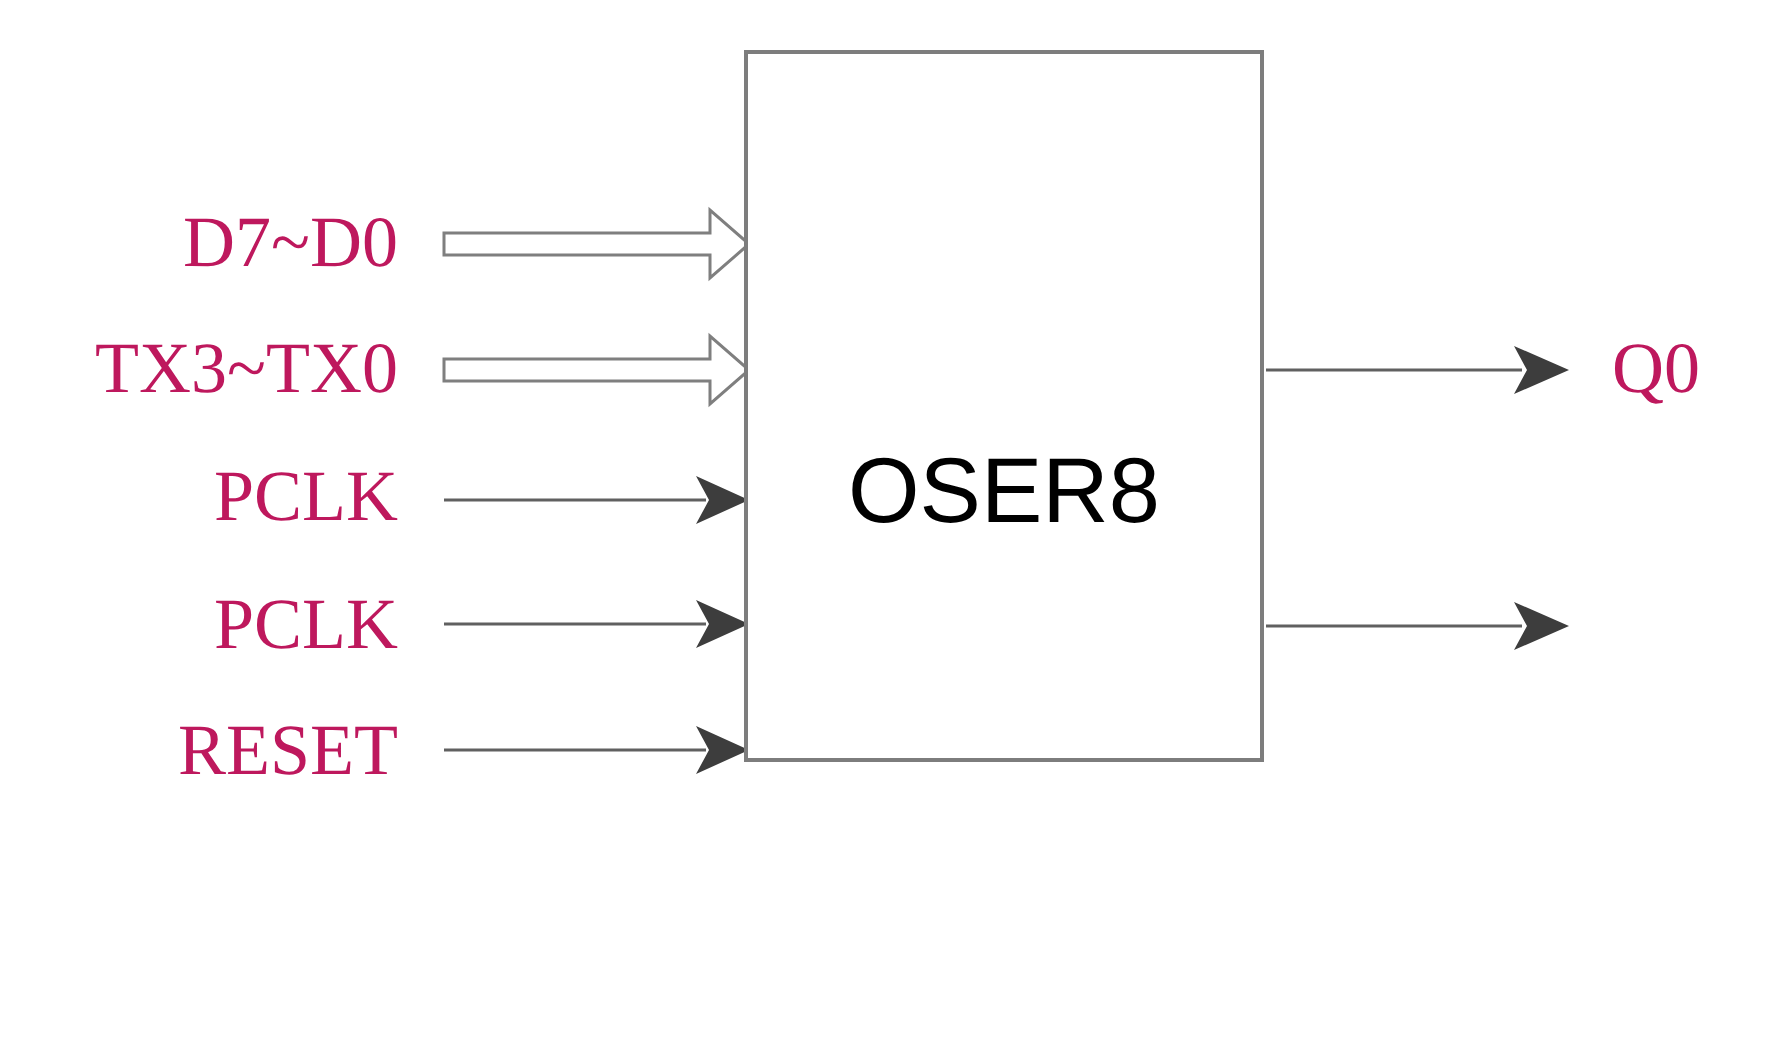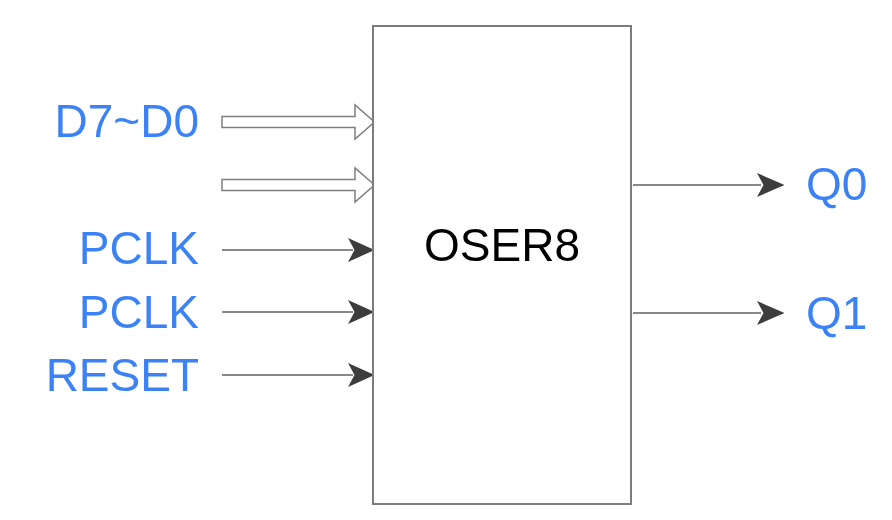--- a/index.html
+++ b/index.html
@@ -20,44 +20,45 @@
     left: 0;
     top: 0;
     width: 892px;
     height: 520px;
   }
   .block {
     position: absolute;
     left: 372px;
     top: 25px;
     width: 260px;
-    height: 480px;
+    height: 356px;
     box-sizing: border-box;
     border: 2px solid #7d7d7d;
     background: #ffffff;
   }
   .block-label {
     position: absolute;
     left: 0;
     right: 0;
     top: 218px;
     transform: translateY(-50%);
     text-align: center;
     font-size: 46px;
     line-height: 1;
     color: #000000;
     white-space: nowrap;
   }
   .pin-label {
     position: absolute;
-    font-size: 46px;
+    font-size: 36px;
     line-height: 1;
-    color: #3b82f6;
+    color: #be185d;
     white-space: nowrap;
     transform: translateY(-50%);
+    font-family: Liberation Serif, serif;
   }
   .pin-label.in {
     right: 693px;
     text-align: right;
   }
   .pin-label.out {
     left: 806px;
     text-align: right;
   }
 </style>
@@ -101,24 +102,24 @@
       <polygon points="757,301 784.5,313 757,325 763.5,313" fill="#3d3d3d"></polygon>
     </g>
   </svg>
 
   <div class="block">
     <div class="block-label">OSER8</div>
   </div>
 
   <div class="pin-label in" style="top:121px">D7~D0</div>
 
+  <div class="pin-label in" style="top:184px">TX3~TX0</div>
 
   <div class="pin-label in" style="top:248px">PCLK</div>
 
   <div class="pin-label in" style="top:375px">RESET</div>
 
   <div class="pin-label in" style="top:312px">PCLK</div>
 
   <div class="pin-label out" style="top:184px">Q0</div>
 
-  <div class="pin-label out" style="top:313px">Q1</div>
 
 </div>
 
 </body></html>

